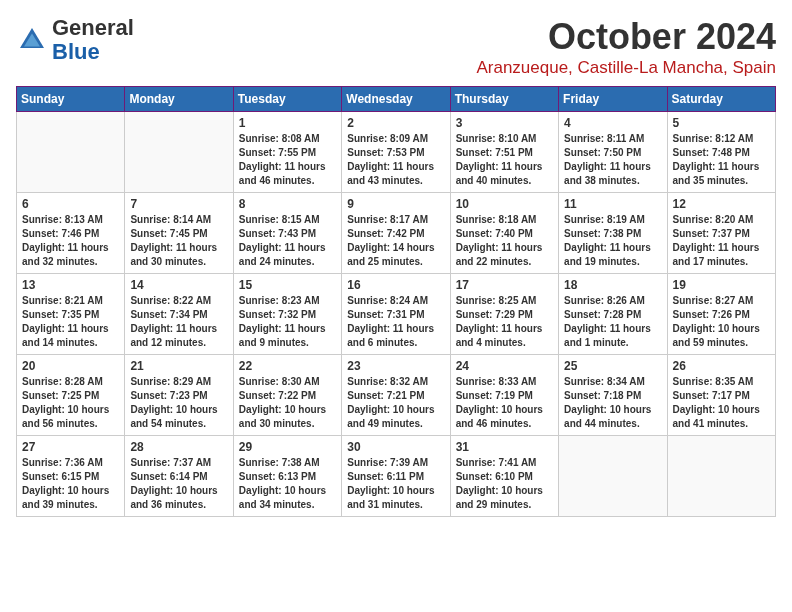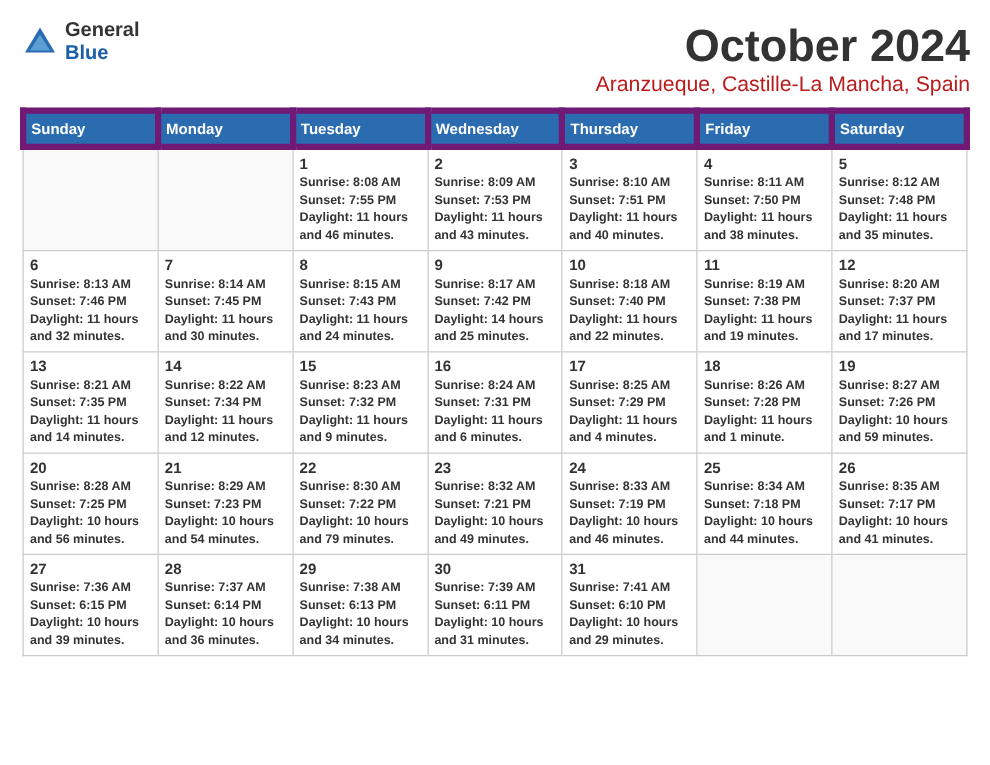--- a/index.html
+++ b/index.html
@@ -15,21 +15,21 @@
       justify-content: space-between;
       align-items: flex-start;
       margin-bottom: 8px;
     }
     .logo {
       display: flex;
       align-items: center;
       gap: 4px;
     }
     .logo-text {
-      font-size: 16px;
+      font-size: 22px;
       font-weight: bold;
       color: #333;
       line-height: 1.1;
     }
     .logo-blue { color: #1a5fa8; }
     .logo-icon {
       width: 32px;
       height: 32px;
     }
     .title-block {
@@ -49,21 +49,21 @@
       border-collapse: collapse;
       table-layout: fixed;
     }
     th {
       background-color: #2b6cb0;
       color: #fff;
       font-size: 12px;
       font-weight: bold;
       padding: 5px 4px;
       text-align: left;
-      border: 5px solid #701a75;
+      border: 1px solid #701a75;
     }
     td {
       border: 1px solid #ccc;
       vertical-align: top;
       padding: 4px 5px;
       font-size: 10.5px;
       color: #333;
       height: 80px;
       background: #fff;
     }
@@ -291,21 +291,21 @@
             <div>Sunrise: 8:29 AM</div>
             <div>Sunset: 7:23 PM</div>
             <div>Daylight: 10 hours and 54 minutes.</div>
           </div>
         </td>
         <td>
           <span class="day-num">22</span>
           <div class="cell-content">
             <div>Sunrise: 8:30 AM</div>
             <div>Sunset: 7:22 PM</div>
-            <div>Daylight: 10 hours and 79 minutes.</div>
+            <div>Daylight: 10 hours and 30 minutes.</div>
           </div>
         </td>
         <td>
           <span class="day-num">23</span>
           <div class="cell-content">
             <div>Sunrise: 8:32 AM</div>
             <div>Sunset: 7:21 PM</div>
             <div>Daylight: 10 hours and 49 minutes.</div>
           </div>
         </td>

